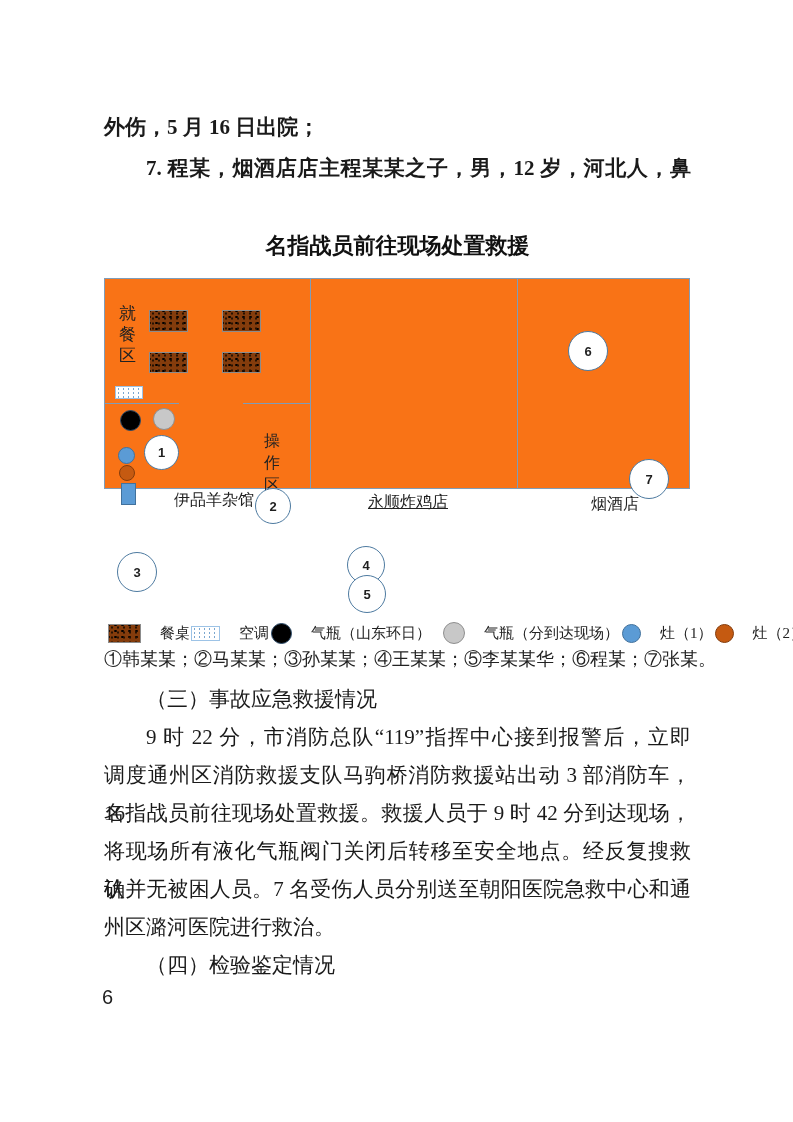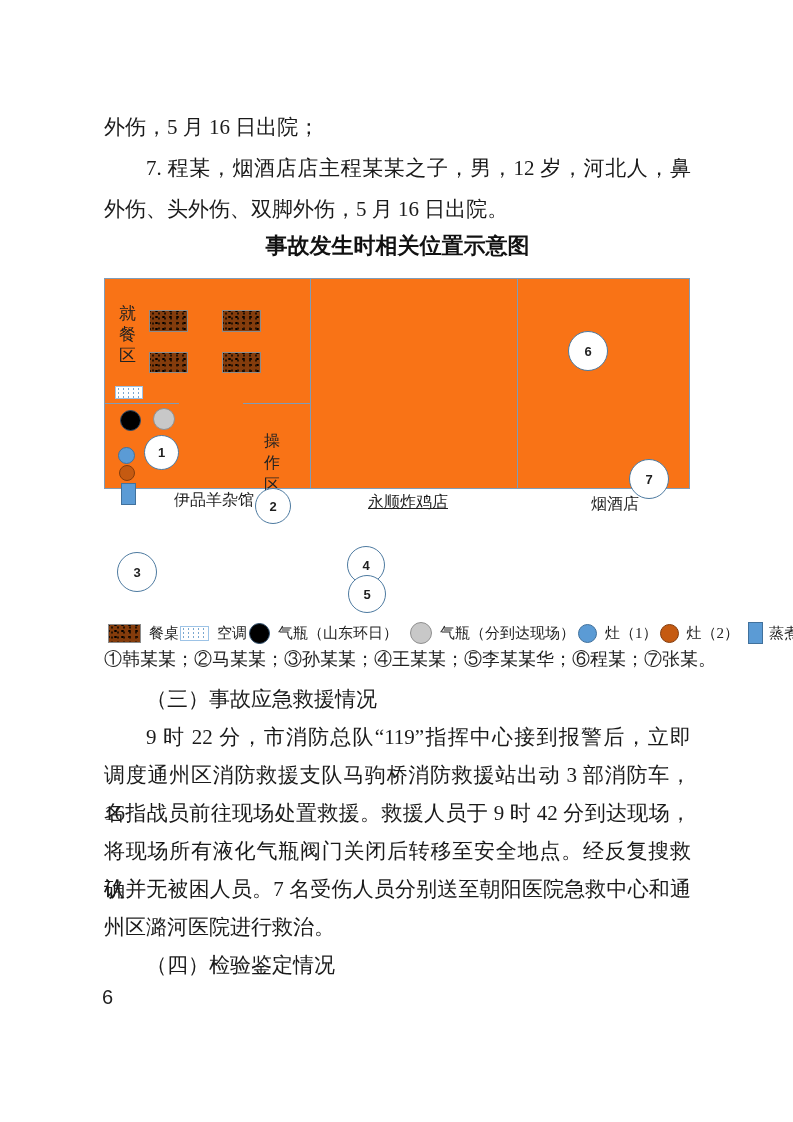--- a/index.html
+++ b/index.html
@@ -1,21 +1,21 @@
 <!DOCTYPE html>
 <html style="--accent-blue: #5b9bd5; --accent-orange: #c55a11; --table-brown: #843c0c; --line-blue: #7f9db9; --gas-black: #000000; --gas-gray: #c8c8c8;"><head>
 <meta charset="utf-8">
 <style>
   html,body{margin:0;padding:0;background:#ffffff;}
   .page{
     position:relative;width:793px;height:1122px;background:#ffffff;overflow:hidden;
     font-family:"Liberation Serif","DejaVu Serif",serif;color:#1a1a1a;
   }
   
-  .intro{position:absolute;left:104px;top:107px;width:587px;}
+  .intro{position:absolute;left:104px;top:107px;width:587px;font-weight:bold;}
   .body-block{position:absolute;left:104px;top:671px;width:587px;margin-top:9px;}
   .t-line{font-size:21px;height:41px;line-height:41px;white-space:nowrap;}
   .b-line{font-size:21px;height:38px;line-height:38px;}
   .l-justify{white-space:normal;text-align:justify;text-align-last:justify;text-justify:inter-character;}
   .indent{text-indent:2em;}
   .diagram-title{
     position:absolute;left:104px;top:231px;width:587px;margin:0;text-align:center;
     font-family:"Liberation Sans","DejaVu Sans",sans-serif;font-weight:bold;font-size:22px;color:#111;
   }
   .page-num{position:absolute;left:102px;top:986px;font-family:"Liberation Sans","DejaVu Sans",sans-serif;font-size:20px;color:#222;}
@@ -74,42 +74,41 @@
 
   .shop-label{position:absolute;font-size:16px;color:#222;text-align:center;white-space:nowrap;}
   .shop1{left:64px;top:211px;width:90px;}
   .shop2{left:223px;top:213px;width:160px;text-decoration:underline;}
   .shop3{left:465px;top:215px;width:90px;}
 
   
   .legend{position:absolute;left:108px;top:620px;width:600px;height:26px;display:flex;align-items:center;}
   .legend .dining-table{width:33px;height:19px;}
   .legend .ac-unit{width:29px;height:15px;margin-left:1px;}
-  .lg-label{font-size:15px;color:#222;margin-left:8px;white-space:nowrap;}
+  .lg-label{font-size:15px;color:#222;margin-left:19px;white-space:nowrap;}
   .lg-circle{border-radius:50%;box-sizing:border-box;flex:none;}
   .lg-black{width:21px;height:21px;background:var(--gas-black,#000);border:1px solid #2e4d6b;margin-left:2px;}
   .lg-gray{width:22px;height:22px;background:var(--gas-gray,#c8c8c8);border:1px solid #8f8f8f;margin-left:12px;}
   .lg-blue{width:19px;height:19px;background:var(--accent-blue,#5b9bd5);border:1px solid #41719c;margin-left:3px;}
   .lg-orange{width:19px;height:19px;background:var(--accent-orange,#c55a11);border:1px solid #843c0c;margin-left:2px;}
   .lg-steamer{width:15px;height:22px;background:var(--accent-blue,#5b9bd5);border:1px solid #41719c;box-sizing:border-box;flex:none;margin-left:9px;}
   .lg-steamer + .lg-label{margin-left:6px;}
   .legend-names{position:absolute;left:104px;top:648px;width:587px;font-size:18px;line-height:22px;color:#222;white-space:nowrap;text-align:center;}
 </style>
 </head>
 <body>
 
 <div class="page">
 
   <div class="intro">
     <div class="t-line">外伤，5 月 16 日出院；</div>
     <div class="t-line l-justify indent">7. 程某，烟酒店店主程某某之子，男，12 岁，河北人，鼻</div>
-    <div class="t-line">外伤、头外伤、双脚外伤，5 月 16 日出院。</div>
   </div>
 
-  <h1 class="diagram-title">事故发生时相关位置示意图</h1>
+  <h1 class="diagram-title">名指战员前往现场处置救援</h1>
 
   <div class="diagram">
     <div class="vline vd1"></div>
     <div class="vline vd2"></div>
     <div class="wall wall-left"></div>
     <div class="wall wall-right"></div>
 
     <div class="zone-label zone-dining">就餐区</div>
 
     <div class="dining-table t1"></div>

